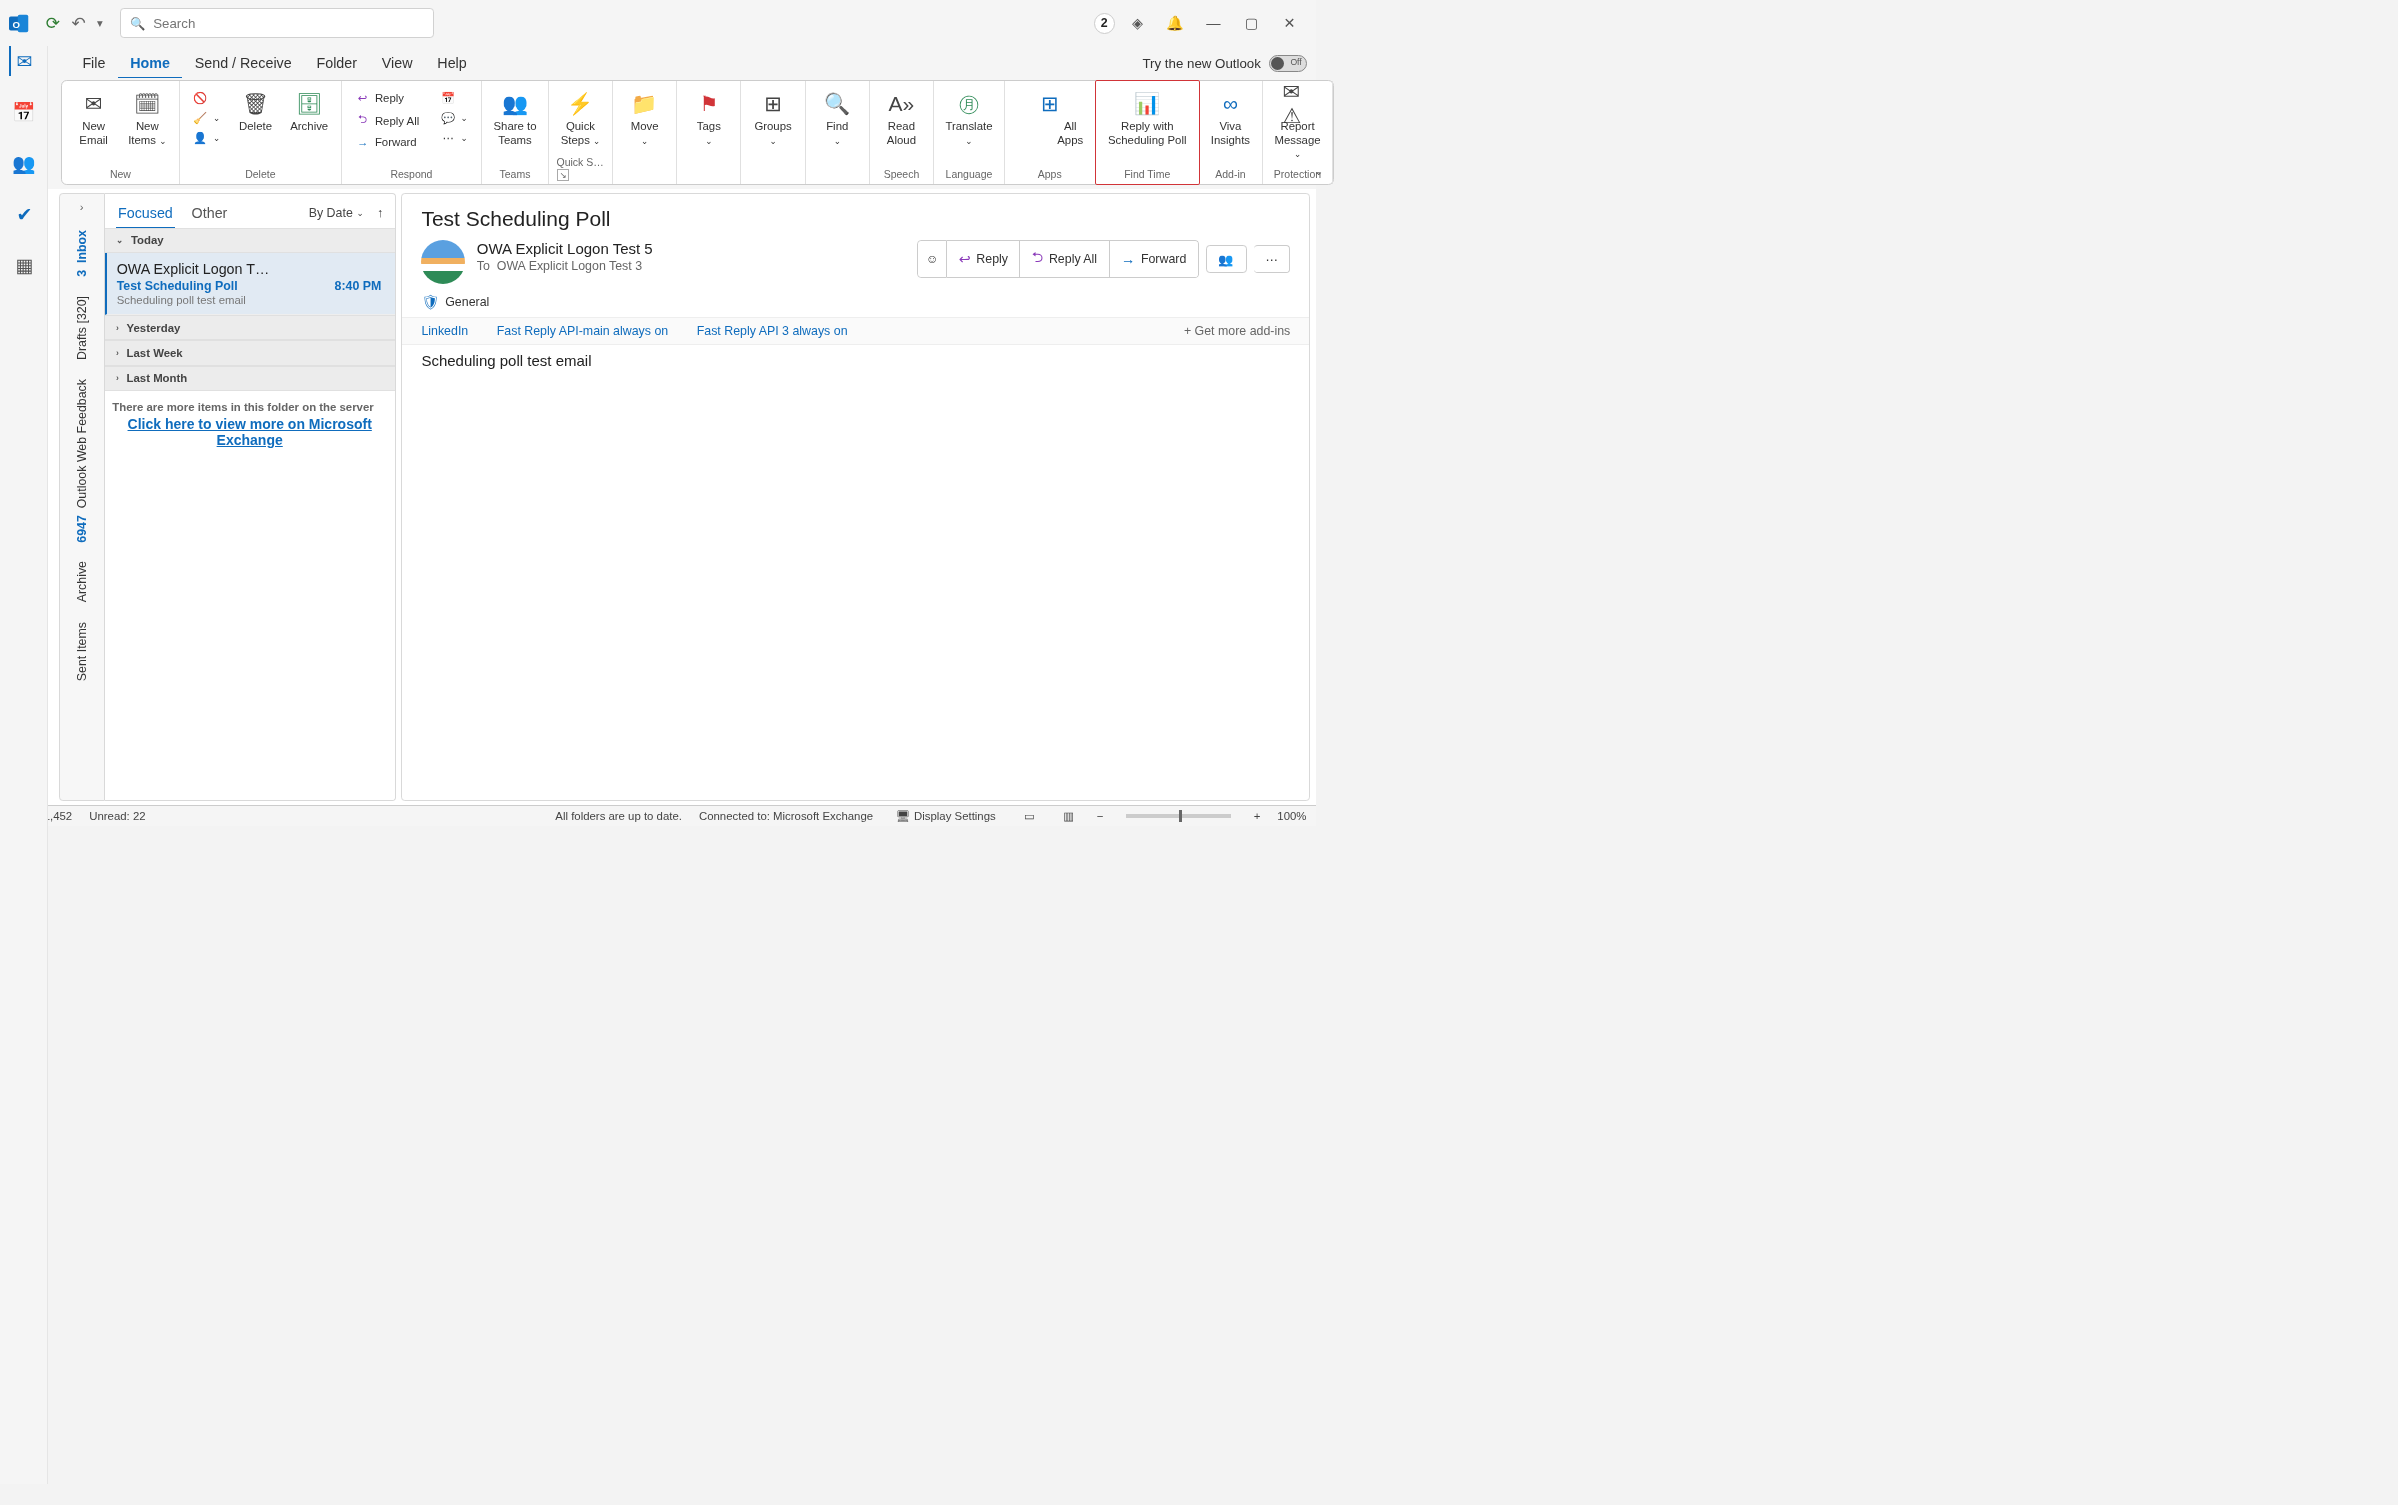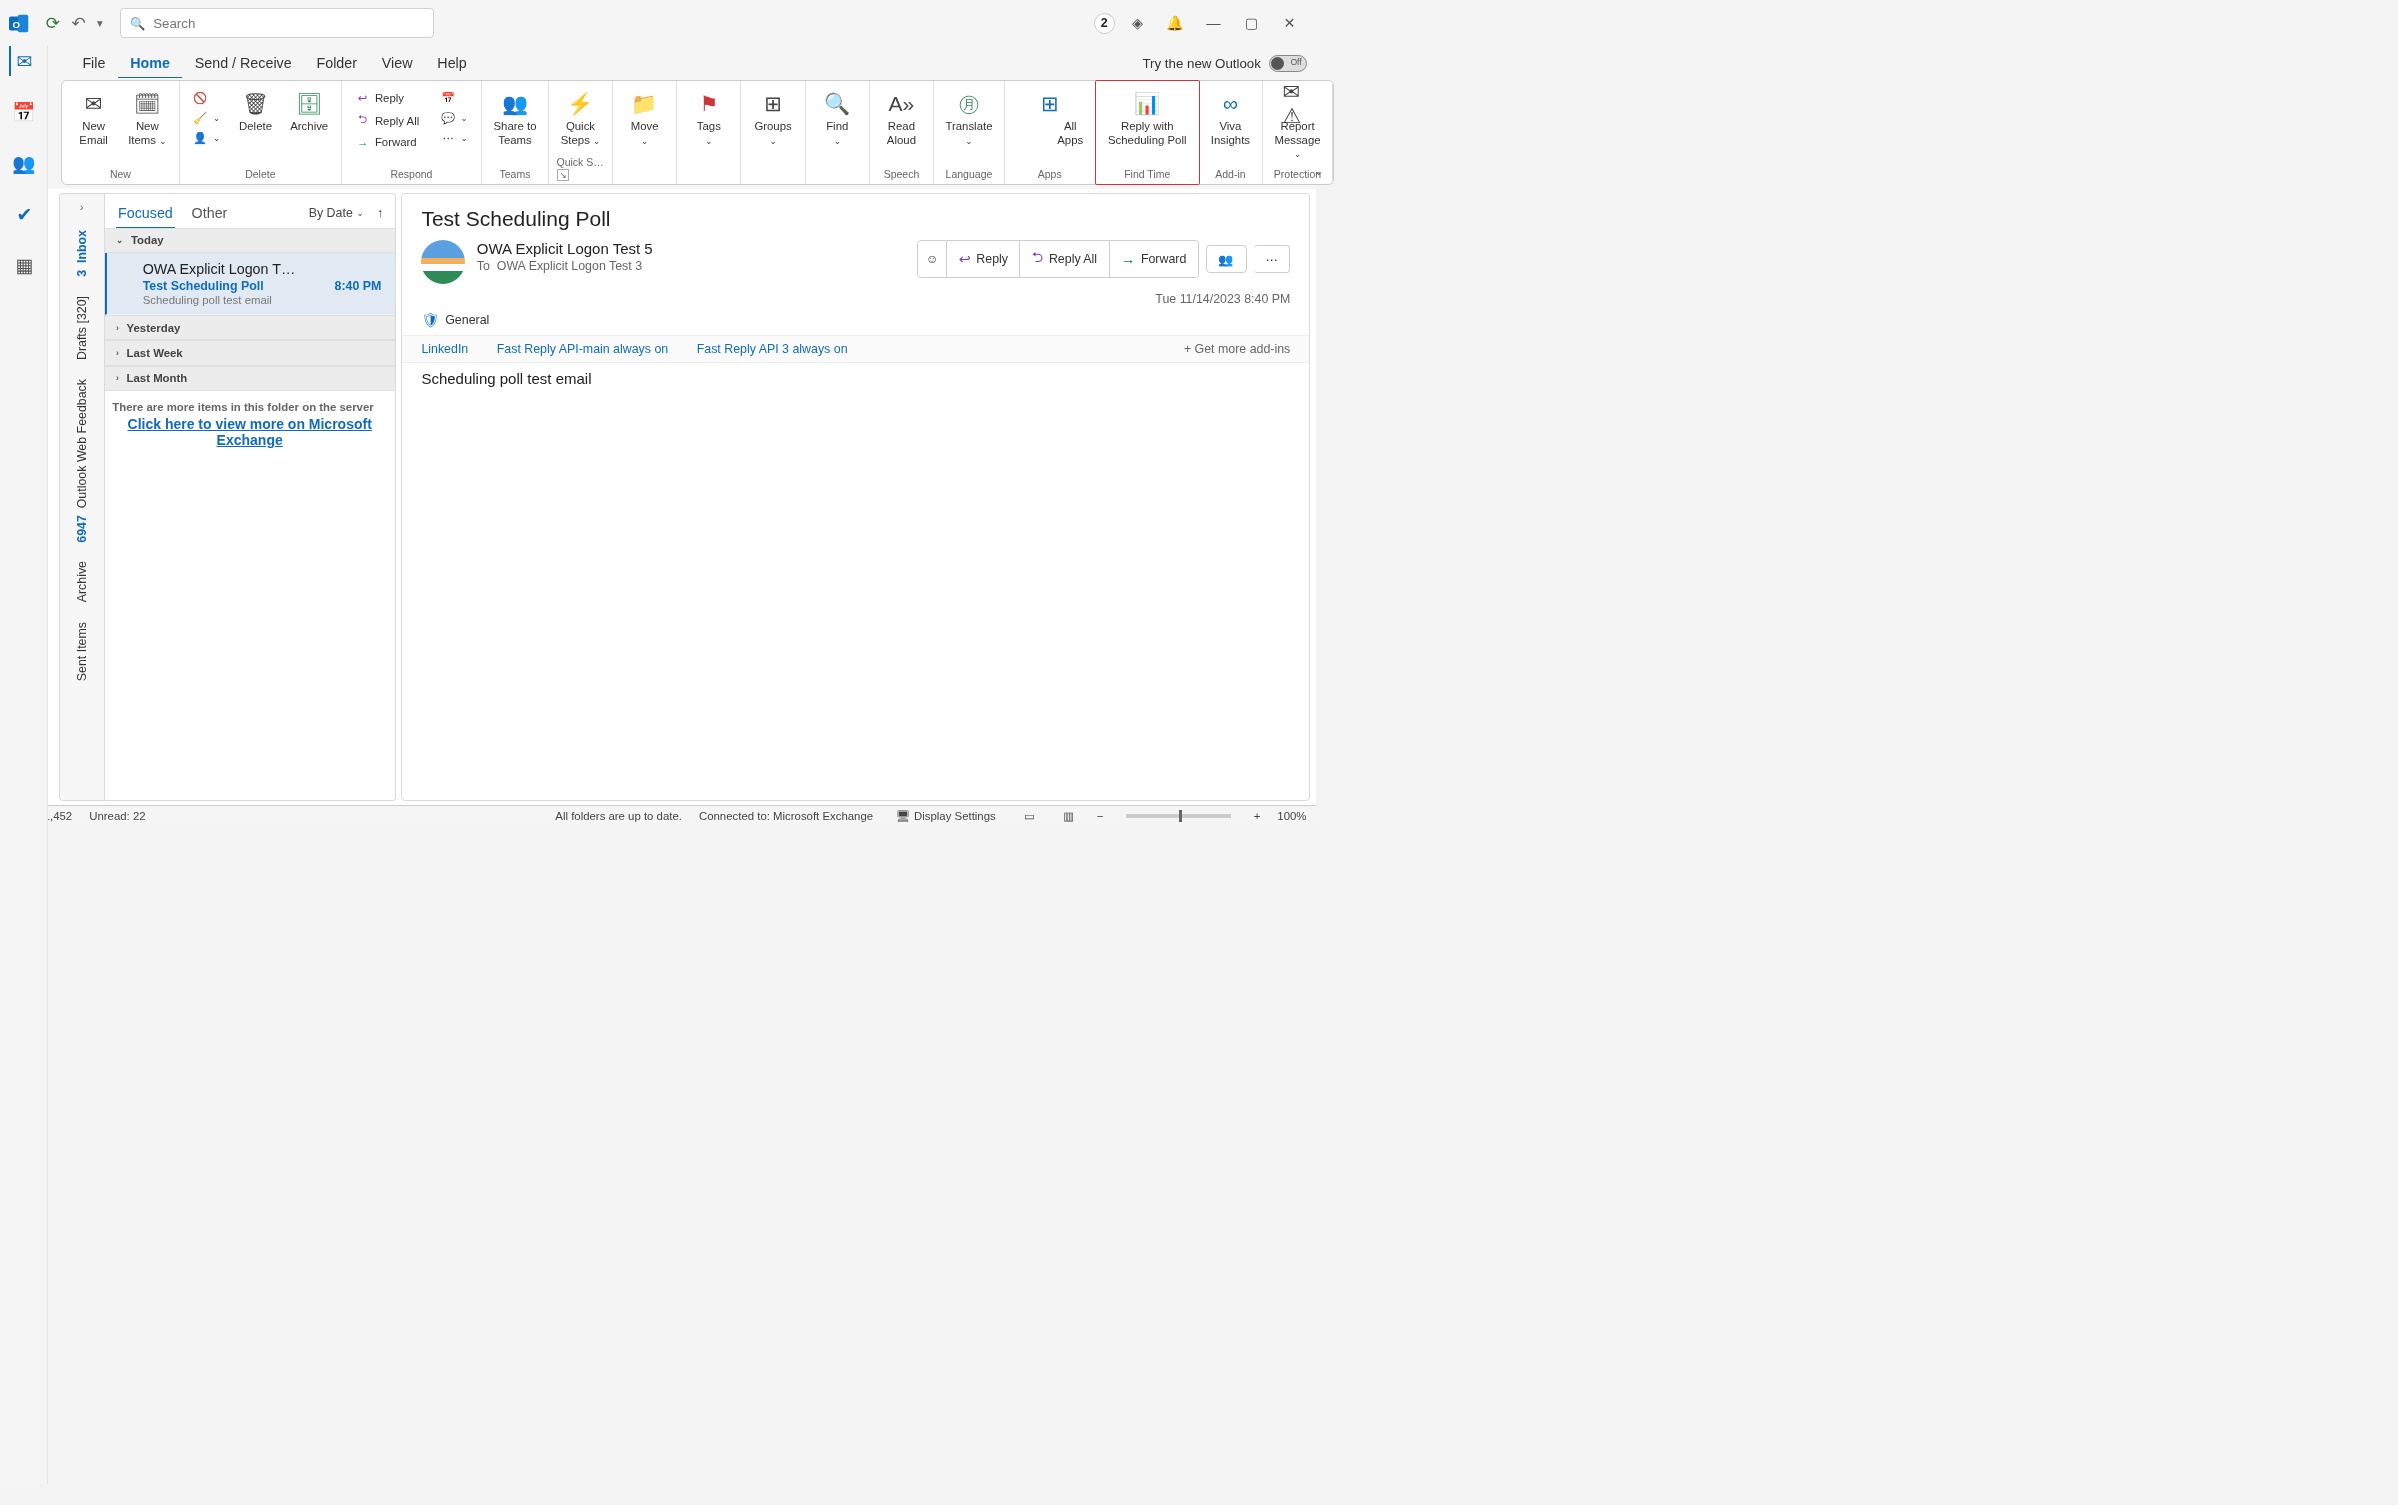--- a/index.html
+++ b/index.html
@@ -62,21 +62,21 @@
 
 
 .msglist { width: 291px; background: #fff; border: 1px solid #d9d9d9; border-left: none; border-radius: 0 3.8px 3.8px 0; margin: 3.8px 0; display: flex; flex-direction: column; }
 .msglist .tabs { display: flex; align-items: center; padding: 5.7px 11.4px 0 11.4px; gap: 15px; }
 .msglist .tab { padding: 5.7px 1.9px; font-size: 14.3px; color: #555; cursor: pointer; }
 .msglist .tab.active { color: #0f6cbd; border-bottom: 1.9px solid #0f6cbd; }
 .msglist .tabs .tsort { margin-left: auto; display: flex; align-items: center; gap: 3.8px; font-size: 12.4px; color: #444; }
 .dategroup { display: flex; align-items: center; gap: 7.6px; padding: 5.7px 11.4px; background: #ececec; border-top: 1px solid #e0e0e0; border-bottom: 1px solid #e0e0e0; font-size: 11.4px; color: #444; font-weight: 600; cursor: pointer; }
 .dategroup .caret { font-size: 8.6px; color: #555; }
 .msgitem { padding: 7.6px 13.3px 7.6px 27px; border-bottom: 1px solid #eee; cursor: pointer; }
-.msgitem.selected { background: #e1eaf3; border-left: 2.9px solid #0f6cbd; padding-left: 36px; }
+.msgitem.selected { background: #e1eaf3; border-left: 2.9px solid #0f6cbd; padding-left: 10px; }
 .msgitem .from { font-size: 14.3px; color: #222; white-space: nowrap; overflow: hidden; text-overflow: ellipsis; }
 .msgitem .subjrow { display: flex; justify-content: space-between; font-size: 12.4px; margin-top: 1.9px; }
 .msgitem .subj { color: #0f6cbd; font-weight: 600; }
 .msgitem .time { color: #0f6cbd; font-weight: 600; }
 .msgitem .prev { color: #777; font-size: 11.4px; margin-top: 1.9px; }
 .moreitems { text-align: left; font-size: 11.4px; color: #666; font-weight: 600; padding: 9.5px 7.6px 1.9px; }
 .morelink { text-align: center; font-size: 14px; color: #0f6cbd; text-decoration: underline; font-weight: 600; padding: 1.9px 7.6px 9.5px; cursor: pointer; }
 
 
 .reading { flex: 1; background: #fff; border: 1px solid #d9d9d9; border-radius: 3.8px; margin: 3.8px 5.7px 3.8px 5.7px; padding: 13.3px 0 0 0; display: flex; flex-direction: column; min-width: 0; }
@@ -461,21 +461,20 @@
                 </div>
             </div>
             <div class="hbtn solo">
                 <span style="color:#5059c9;">👥</span>
               </div>
             <div class="hbtn solo">
                 <span>⋯</span>
               </div>
           </div>
         </div>
-        <div class="datetime">Tue 11/14/2023 8:40 PM</div>
 
         <div class="tagrow">
           <span class="shield">🛡</span>
           <span>General</span>
         </div>
 
         <div class="addins">
           <span class="alnk">LinkedIn</span>
           <span class="alnk">Fast Reply API-main always on</span>
           <span class="alnk">Fast Reply API 3 always on</span>

